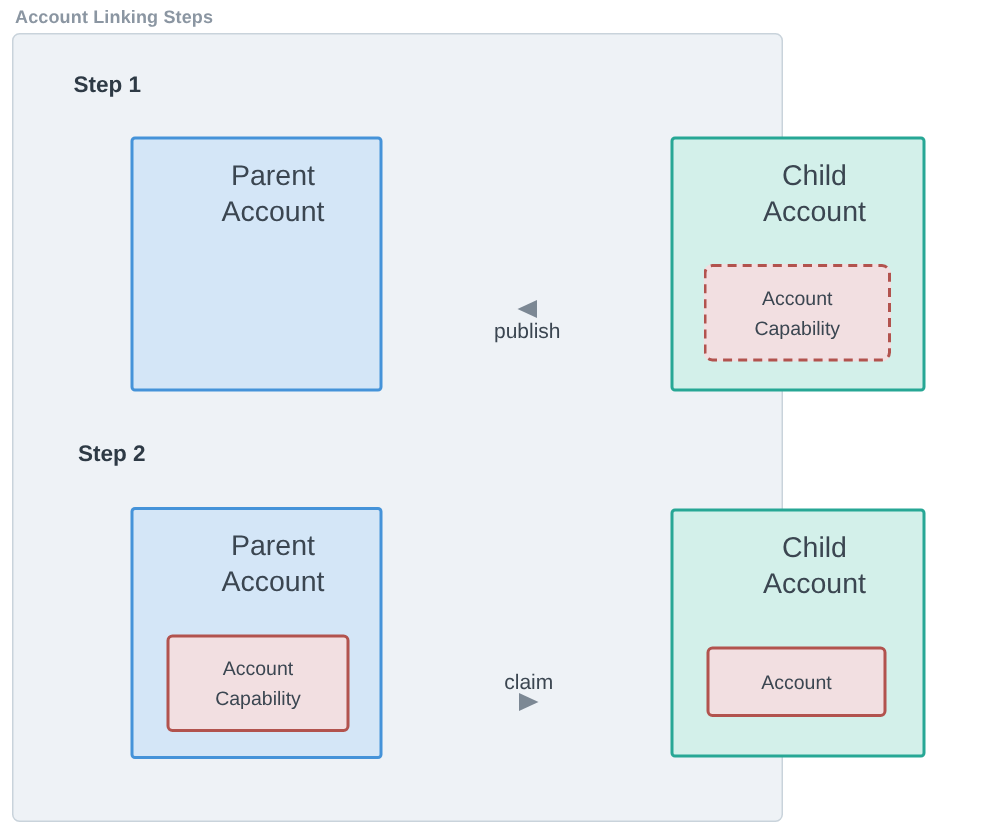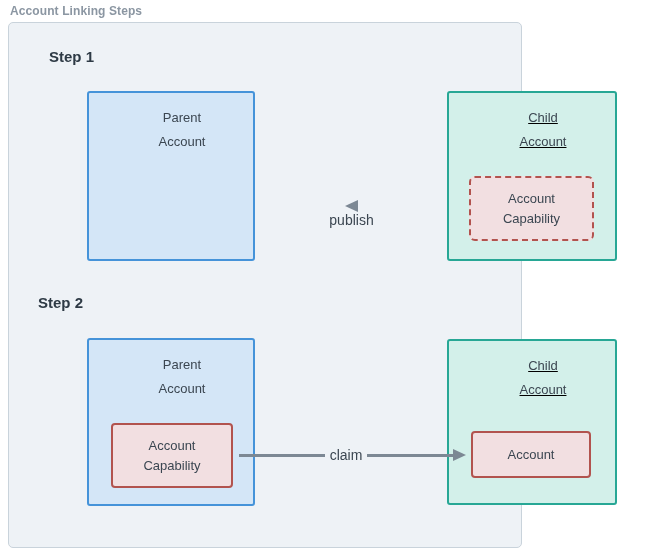--- a/index.html
+++ b/index.html
@@ -35,47 +35,46 @@
     border: 1.5px solid var(--panel-border, #c9d3db);
     border-radius: 5px;
   }
   .step-label {
     position: absolute;
     font-size: 15px;
     font-weight: bold;
     color: var(--heading-text, #2e3a45);
   }
   .s1-label { left: 40px; top: 25px; }
-  .s2-label { left: 29px; top: 271px; }
+  .s2-label { left: 43px; top: 271px; }
 
   .node {
     position: absolute;
     box-sizing: border-box;
     border-radius: 3px;
   }
   .parent {
     width: 168px;
     background: var(--parent-fill, #d4e6f7);
     border: 2px solid var(--parent-border, #4593d9);
   }
   .child {
     width: 170px;
     background: var(--child-fill, #d3f0ea);
     border: 2px solid var(--child-border, #27a795);
-    text-decoration: underline;
   }
   .p1 { left: 78px;  top: 68px;  height: 170px; }
   .c1 { left: 438px; top: 68px;  height: 170px; }
   .p2 { left: 78px;  top: 315px; height: 168px; }
   .c2 { left: 438px; top: 316px; height: 166px; }
 
   .node-title {
     margin-top: 13px;
     text-align: center;
-    font-size: 13px;
+    font-size: 19px;
     line-height: 24px;
     color: var(--box-text, #3b4651);
     white-space: pre-line;
     padding-left: 22px;
   }
 
   .chip {
     position: absolute;
     box-sizing: border-box;
     display: flex;
@@ -109,21 +108,21 @@
   .cap2 { left: 22px; top: 83px; width: 122px; height: 65px; }
   .account-chip { left: 22px; top: 90px; width: 120px; height: 47px; }
 
   .arrow {
     position: absolute;
     display: flex;
     align-items: center;
     height: 18px;
   }
   .a1 { left: 230px; top: 177px; width: 225px; flex-direction: column; }
-  .a2 { left: 230px; top: 423px; width: 227px; }
+  .a2 { left: 230px; top: 423px; width: 227px; flex-direction: column; }
   .shaft {
     flex: 1;
     height: 3px;
     background: var(--arrow, #7c8894);
   }
   .head { width: 0; height: 0; flex: none; }
   .head.left {
     border-top: 6px solid transparent;
     border-bottom: 6px solid transparent;
     border-right: 13px solid var(--arrow, #7c8894);

